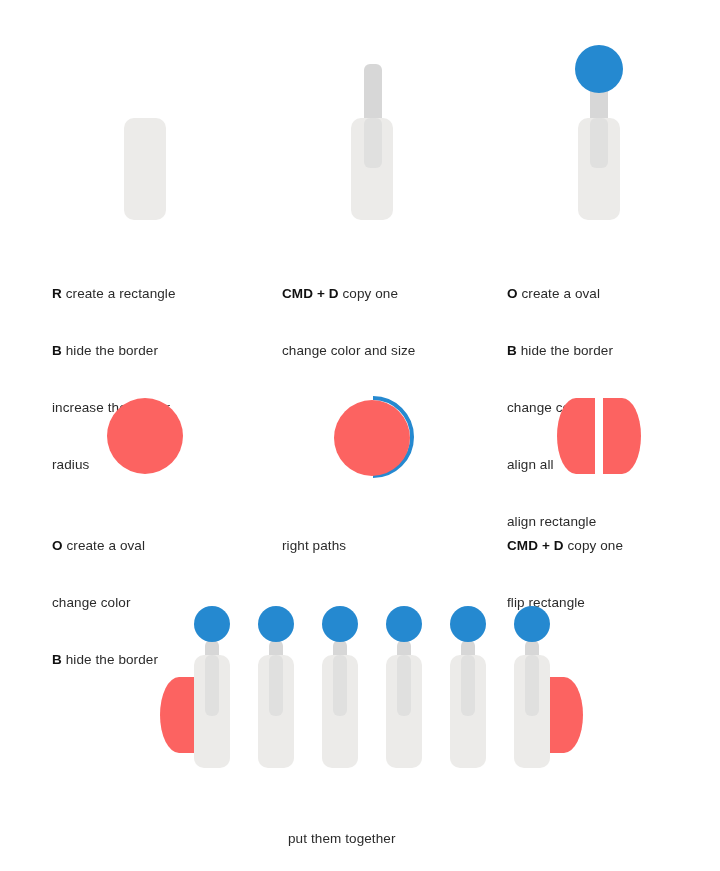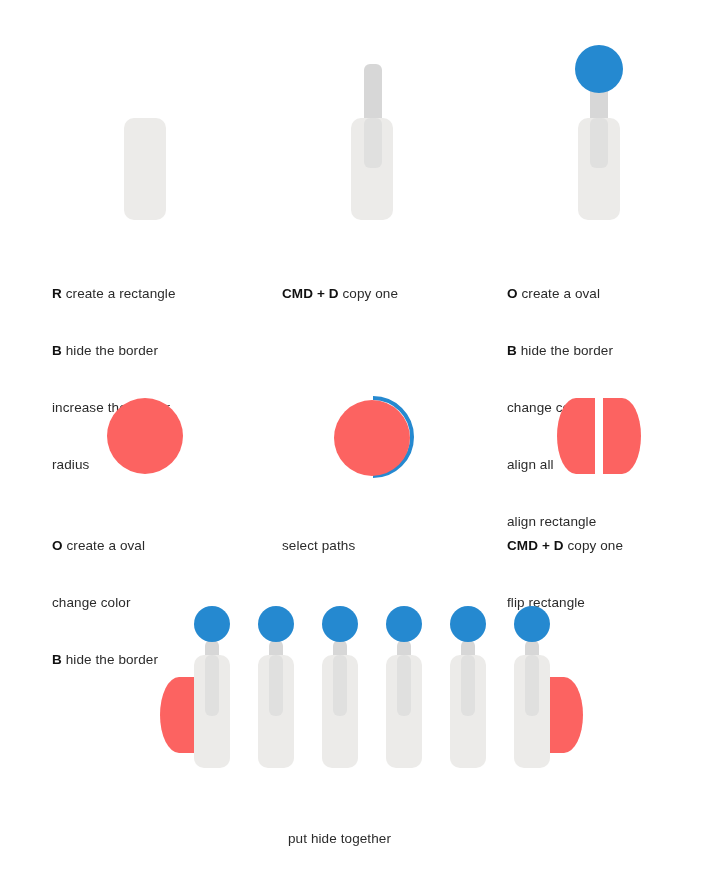--- a/index.html
+++ b/index.html
@@ -110,20 +110,23 @@
   <div class="abs">
     <div class="bar-dark" style="left:352px; top:64px; width:18px; height:104px;"></div>
     <div class="rect-light" style="left:339px; top:118px; width:42px; height:102px;"></div>
     <div class="bar-dark" style="left:352px; top:118px; width:18px; height:50px; opacity:0.55;"></div>
   </div>
 
   <div class="caption" style="left:270px; top:246px; width:200px;">
     <span class="line">
       <span class="key">CMD + D</span><span> copy one</span>
     </span>
+    <span class="line">
+      <span>change color and size</span>
+    </span>
   </div>
 
   <div class="abs">
     <div class="bar-dark" style="left:578px; top:64px; width:18px; height:104px;"></div>
     <div class="rect-light" style="left:566px; top:118px; width:42px; height:102px;"></div>
     <div class="bar-dark" style="left:578px; top:118px; width:18px; height:50px; opacity:0.55;"></div>
     <div class="circle-blue" style="left:563px; top:45px; width:48px; height:48px;"></div>
   </div>
 
   <div class="caption" style="left:495px; top:246px; width:210px;">
@@ -162,21 +165,21 @@
 
   <div class="abs">
     <svg class="arc-svg" style="left:320px; top:396px;" width="84" height="84" viewBox="0 0 84 84">
       <path d="M 41 2 A 39 39 0 0 1 41 80" fill="none" stroke="#2589D0" stroke-width="4"></path>
     </svg>
     <div class="circle-red" style="left:322px; top:400px; width:76px; height:76px;"></div>
   </div>
 
   <div class="caption" style="left:270px; top:498px; width:210px;">
     <span class="line">
-      <span>select paths</span>
+      <span>right paths</span>
     </span>
   </div>
 
   <div class="abs">
     <div class="half-left" style="left:545px; top:398px; width:38px; height:76px;"></div>
     <div class="half-right" style="left:591px; top:398px; width:38px; height:76px;"></div>
   </div>
 
   <div class="caption" style="left:495px; top:498px; width:210px;">
     <span class="line">
@@ -231,20 +234,20 @@
     <div class="pin">
       <div class="bar-dark" style="left:513px; top:640px; width:14px; height:76px;"></div>
       <div class="rect-light" style="left:502px; top:655px; width:36px; height:113px;"></div>
       <div class="bar-dark" style="left:513px; top:655px; width:14px; height:61px; opacity:0.55;"></div>
       <div class="circle-blue" style="left:502px; top:606px; width:36px; height:36px;"></div>
     </div>
   </div>
 
   <div class="caption" style="left:276px; top:791px; width:230px;">
     <span class="line">
-      <span>put hide together</span>
+      <span>put them together</span>
     </span>
     <span class="line">
       
     </span>
   </div>
 
 </div>
 
 </body></html>

